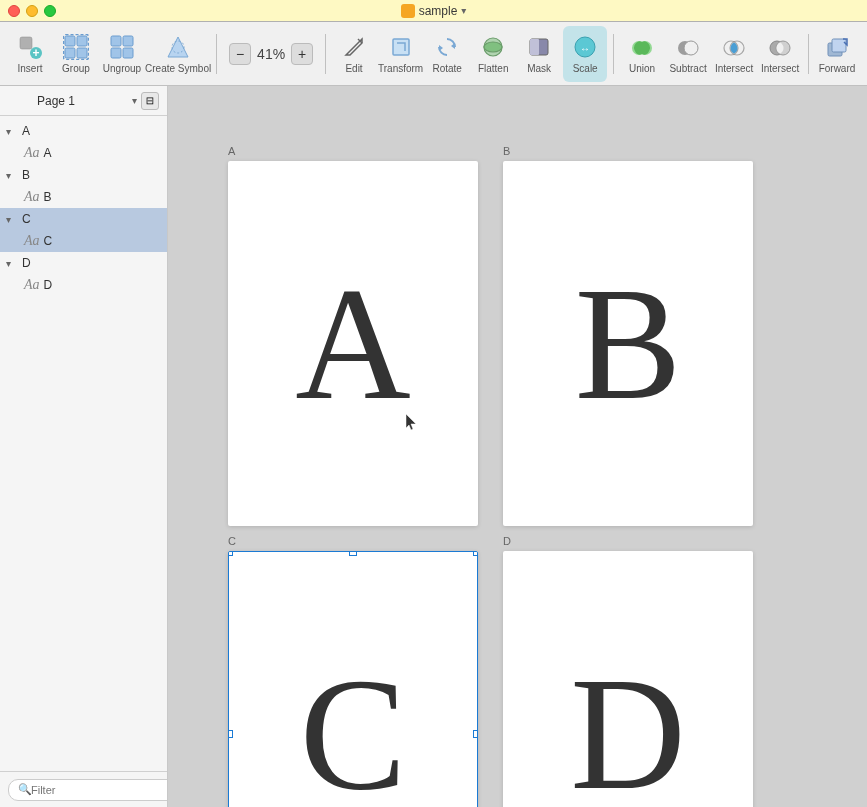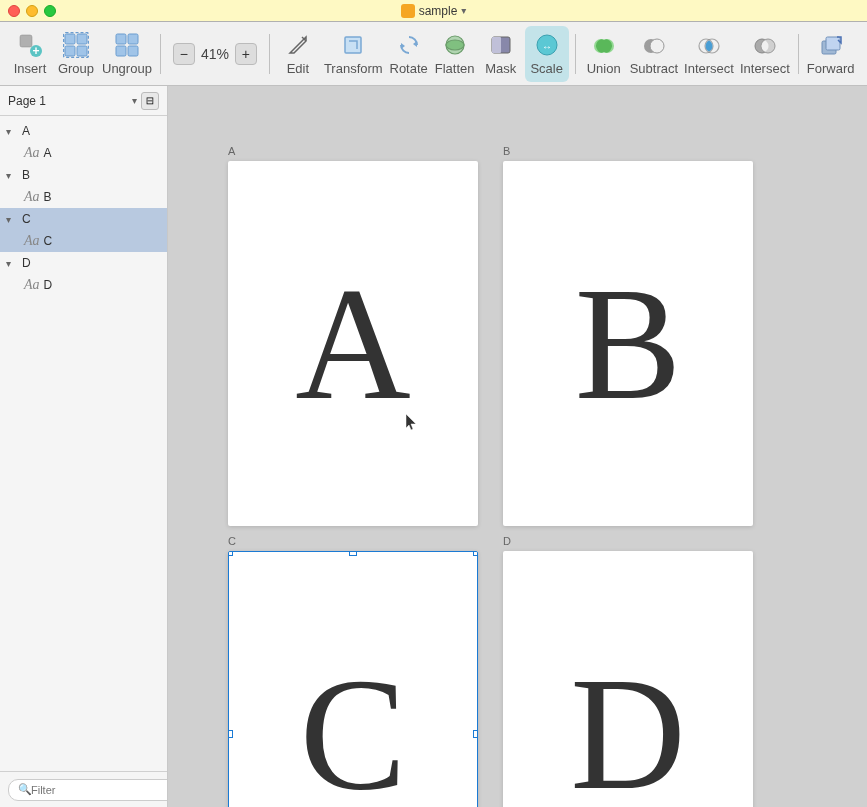--- a/index.html
+++ b/index.html
@@ -76,21 +76,21 @@
     }
     .tool-icon {
       width: 28px;
       height: 28px;
       display: flex;
       align-items: center;
       justify-content: center;
       font-size: 20px;
     }
     .tool-label {
-      font-size: 13px;
+      font-size: 10px;
       color: #555;
       text-align: center;
       margin-top: 2px;
     }
 
     
     .zoom-controls {
       display: flex;
       align-items: center;
       gap: 2px;
@@ -144,20 +144,21 @@
       display: flex;
       align-items: center;
       padding: 0 8px;
       border-bottom: 1px solid #d0d0d0;
       gap: 4px;
     }
     .page-selector-label {
       font-size: 12px;
       color: #333;
       flex: 1;
+      margin-left: 29px;
     }
     .page-selector-arrow {
       font-size: 10px;
       color: #666;
     }
     .page-collapse-btn {
       width: 18px;
       height: 18px;
       display: flex;
       align-items: center;
@@ -359,20 +360,29 @@
       <svg width="26" height="26" viewBox="0 0 26 26">
         <rect x="2" y="2" width="10" height="10" rx="1.5" fill="#a0c4e8" stroke="#6a9ccf" stroke-width="1"></rect>
         <rect x="14" y="2" width="10" height="10" rx="1.5" fill="#a0c4e8" stroke="#6a9ccf" stroke-width="1"></rect>
         <rect x="2" y="14" width="10" height="10" rx="1.5" fill="#a0c4e8" stroke="#6a9ccf" stroke-width="1"></rect>
         <rect x="14" y="14" width="10" height="10" rx="1.5" fill="#a0c4e8" stroke="#6a9ccf" stroke-width="1"></rect>
       </svg>
     </div>
     <div class="tool-label">Ungroup</div>
   </div>
 
+  <div class="tool-group">
+    <div class="tool-icon">
+      <svg width="26" height="26" viewBox="0 0 26 26">
+        <path d="M13 3 L23 23 L3 23 Z" fill="#b8d4f0" stroke="#7aa8d4" stroke-width="1"></path>
+        <circle cx="13" cy="13" r="6" fill="none" stroke="#7aa8d4" stroke-width="1" stroke-dasharray="2,2"></circle>
+      </svg>
+    </div>
+    <div class="tool-label" style="white-space:nowrap;">Create Symbol</div>
+  </div>
 
   <div class="toolbar-divider"></div>
 
   <div class="zoom-controls">
     <div class="zoom-btn">−</div>
     <div class="zoom-value">41%</div>
     <div class="zoom-btn">+</div>
   </div>
 
   <div class="toolbar-divider"></div>

